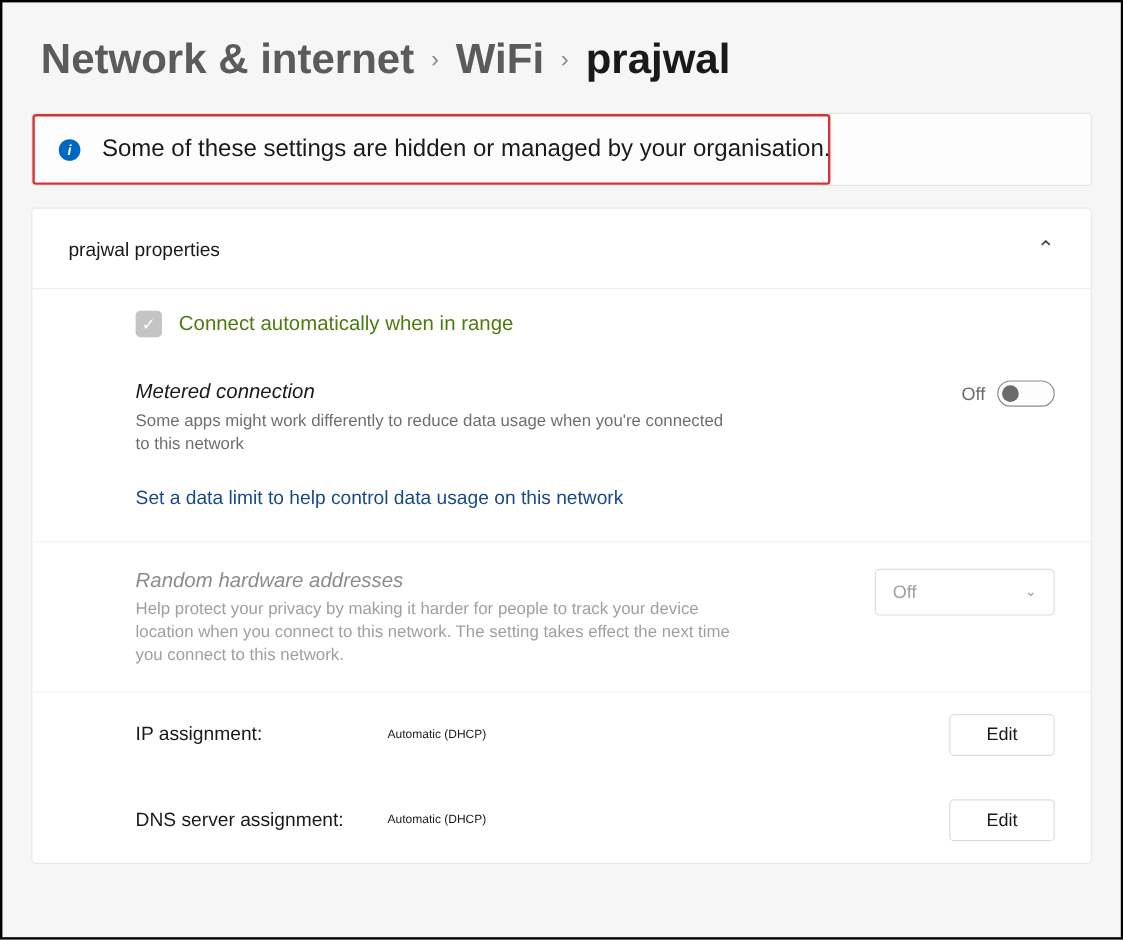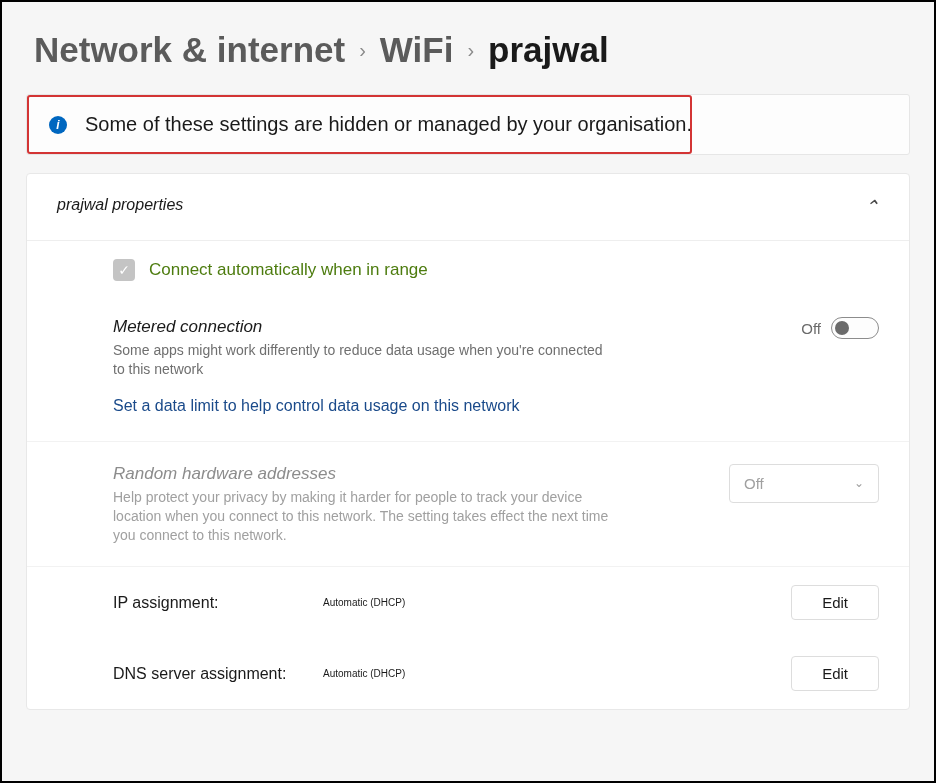--- a/index.html
+++ b/index.html
@@ -69,25 +69,24 @@
       font-size: 20px;
       color: #1a1a1a;
     }
     .panel {
       background: #fff;
       border: 1px solid #e8e8e8;
       border-radius: 4px;
     }
     .panel-header {
       display: flex;
-      align-items: flex-start;
+      align-items: flex-end;
       justify-content: space-between;
       padding: 22px 30px;
       border-bottom: 1px solid #eeeeee;
-      font-style: italic;
     }
     .panel-title {
       font-size: 16px;
       color: #1a1a1a;
     }
     .chevron-up {
       font-size: 18px;
       color: #4a4a4a;
     }
     .setting-row {
@@ -150,21 +149,21 @@
     .toggle-knob {
       width: 14px; height: 14px;
       border-radius: 50%;
       background: #6b6b6b;
       position: absolute;
       top: 2.5px; left: 3px;
     }
     .link {
       font-size: 16px;
       color: #1a4a8a;
-      margin-top: 18px;
+      margin-top: 28px;
       display: inline-block;
     }
     .dropdown {
       width: 150px;
       padding: 10px 14px;
       border: 1px solid #ddd;
       border-radius: 4px;
       display: flex;
       justify-content: space-between;
       align-items: center;

